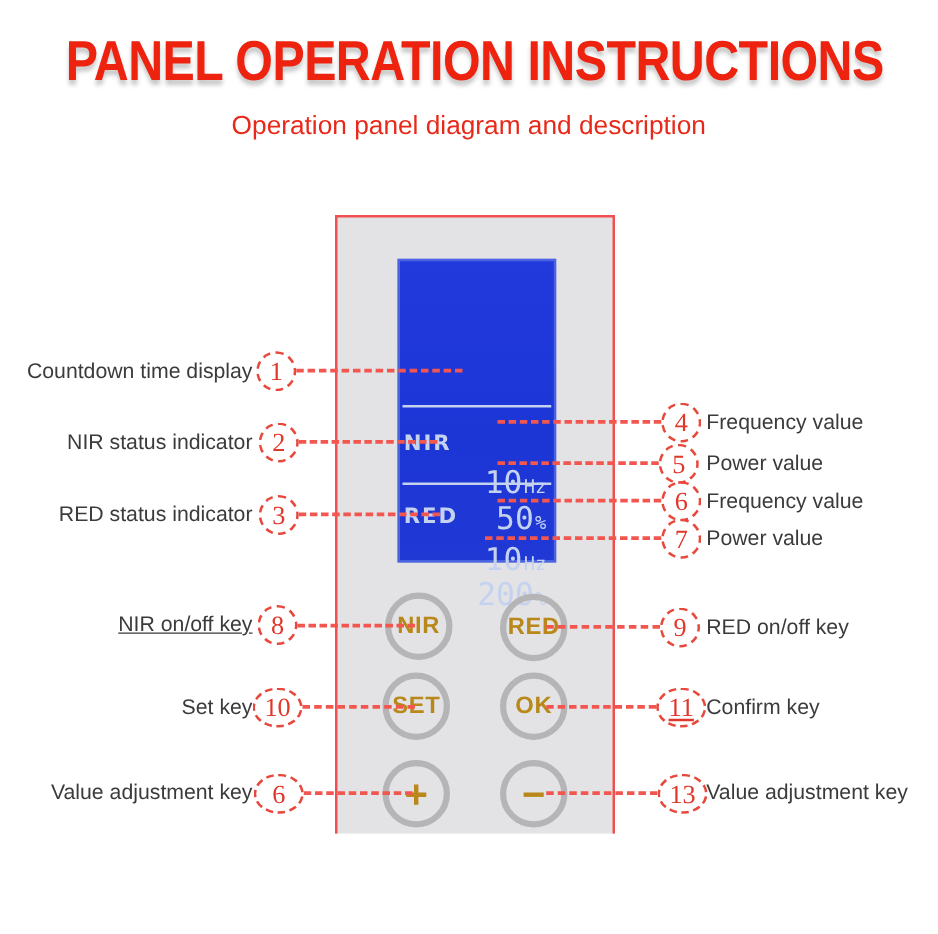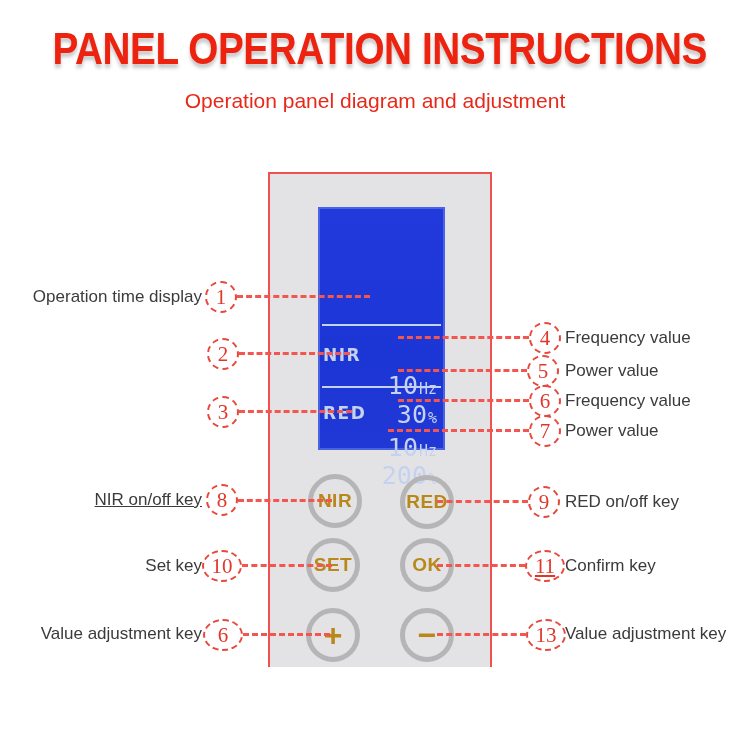--- a/index.html
+++ b/index.html
@@ -121,29 +121,29 @@
   .lb12{ top:624px; } .lb13{ top:624px; }
 
   .bottom-rule { position:absolute; left:0; top:742px; width:750px; height:2px; background:#a9a9a9; }
 </style>
 </head>
 <body>
 
 <div class="canvas">
 
   <div class="title">PANEL OPERATION INSTRUCTIONS</div>
-  <div class="subtitle">Operation panel diagram and adjustment</div>
+  <div class="subtitle">Operation panel diagram and description</div>
 
   <div class="panel"></div>
 
   <div class="lcd">
     <div class="lcd-sep sep1"></div>
     <div class="lcd-val freq1"><span class="num">10</span><span class="unit">Hz</span></div>
     <div class="lcd-chan chan-nir">NIR</div>
-    <div class="lcd-val pow1"><span class="num">30</span><span class="unit">%</span></div>
+    <div class="lcd-val pow1"><span class="num">50</span><span class="unit">%</span></div>
     <div class="lcd-sep sep2"></div>
     <div class="lcd-val freq2"><span class="num">10</span><span class="unit">Hz</span></div>
     <div class="lcd-chan chan-red">RED</div>
     <div class="lcd-val pow2"><span class="num">200</span><span class="unit">%</span></div>
   </div>
 
   <div class="btn btn-nir">
       <span class="btn-text">NIR</span>
     </div>
   <div class="btn btn-red">
@@ -183,21 +183,23 @@
   <div class="cnum co5">5</div>
   <div class="cnum co6">6</div>
   <div class="cnum co7">7</div>
   <div class="cnum co8">8</div>
   <div class="cnum co9">9</div>
   <div class="cnum wide co10">10</div>
   <div class="cnum wide co11">11</div>
   <div class="cnum wide co12">6</div>
   <div class="cnum wide co13">13</div>
 
-  <div class="clabel left  lb1">Operation time display</div>
+  <div class="clabel left  lb1">Countdown time display</div>
+  <div class="clabel left  lb2">NIR status indicator</div>
+  <div class="clabel left  lb3">RED status indicator</div>
   <div class="clabel right lb4">Frequency value</div>
   <div class="clabel right lb5">Power value</div>
   <div class="clabel right lb6">Frequency value</div>
   <div class="clabel right lb7">Power value</div>
   <div class="clabel left  lb8">NIR on/off key</div>
   <div class="clabel right lb9">RED on/off key</div>
   <div class="clabel left  lb10">Set key</div>
   <div class="clabel right lb11">Confirm key</div>
   <div class="clabel left  lb12">Value adjustment key</div>
   <div class="clabel right lb13">Value adjustment key</div>

